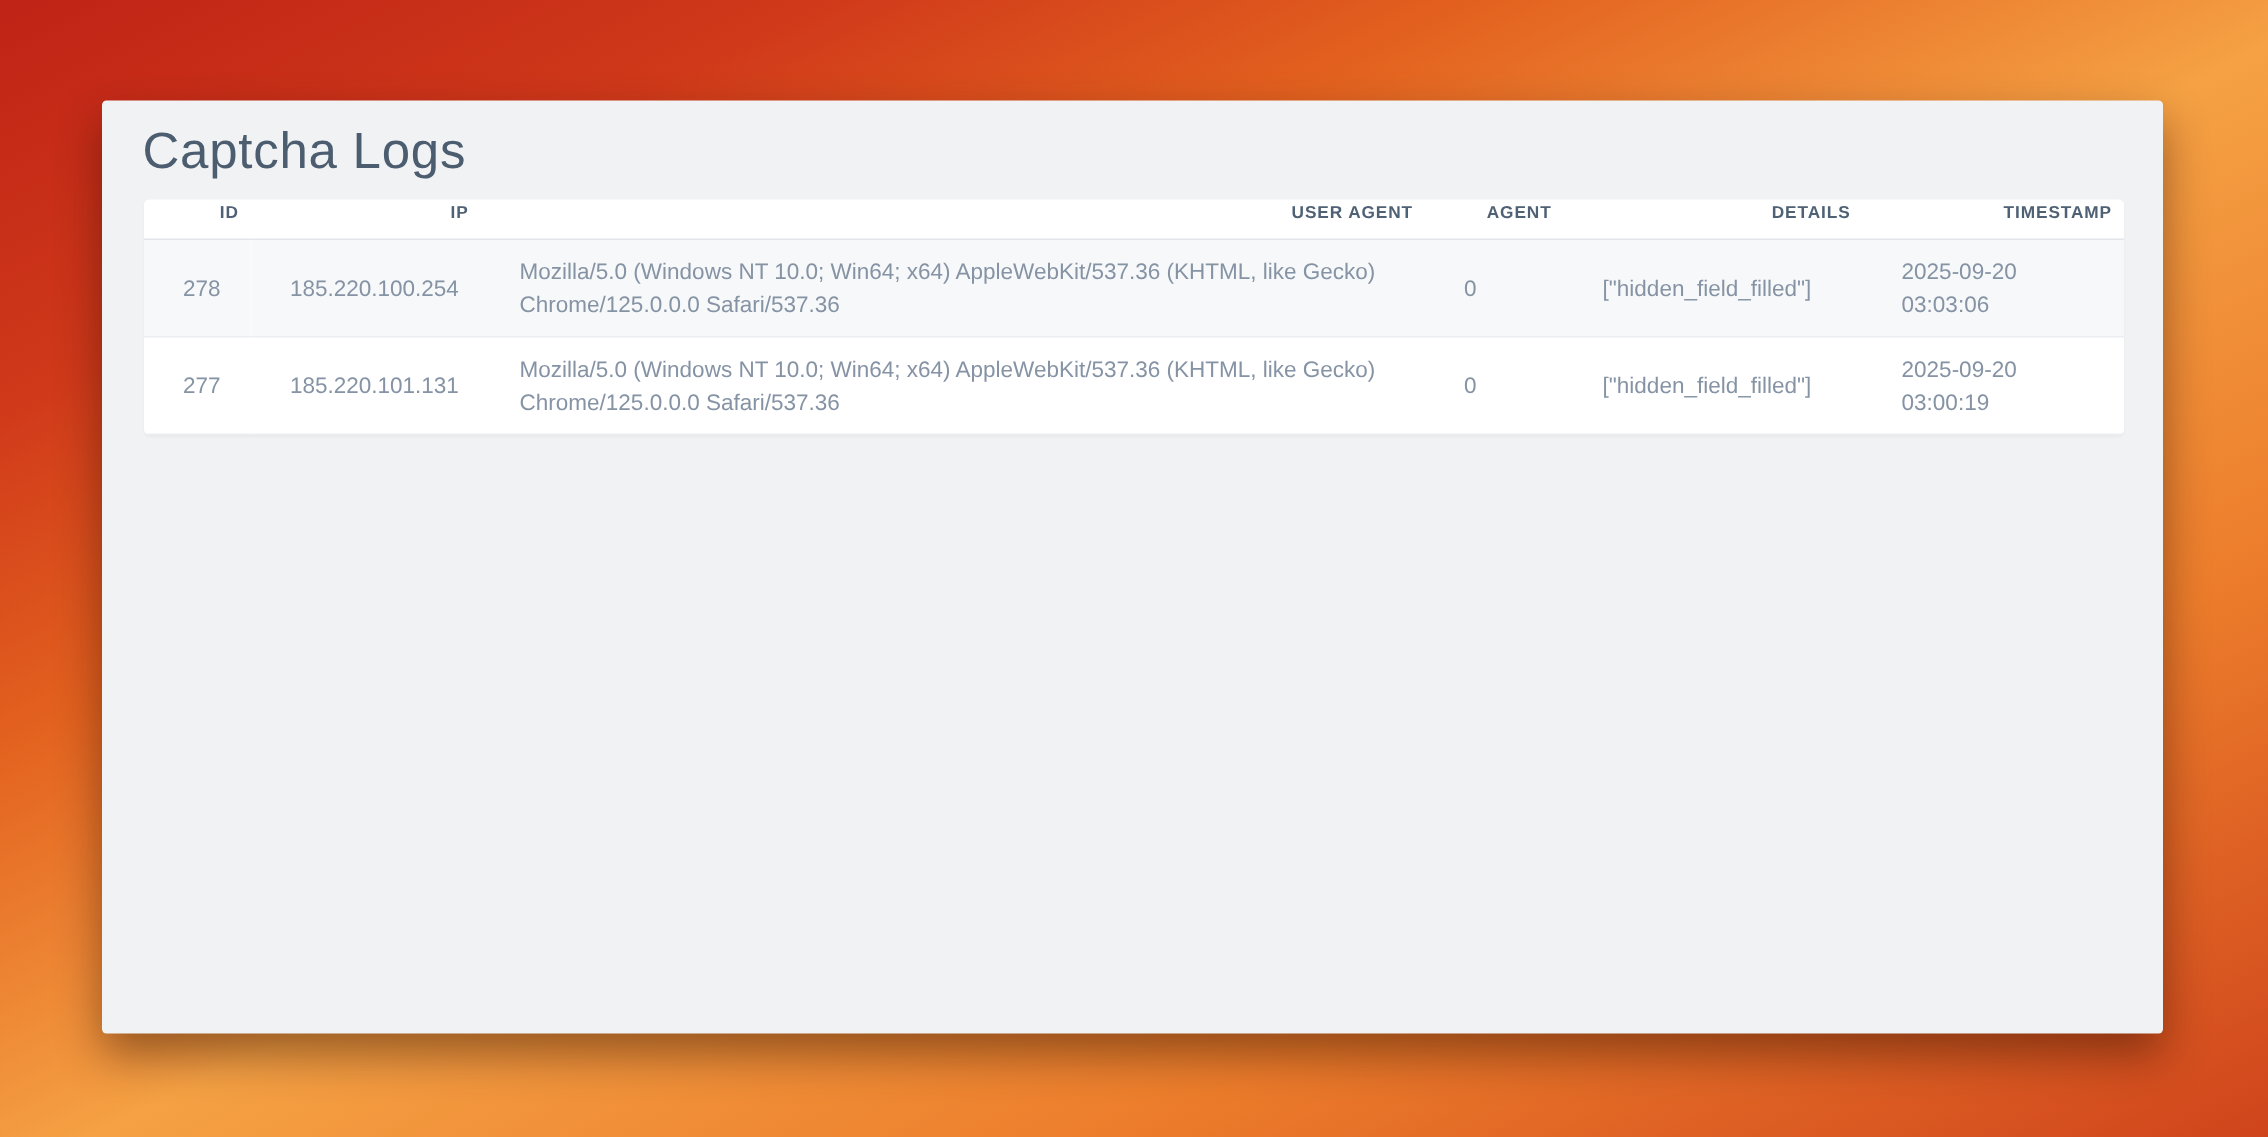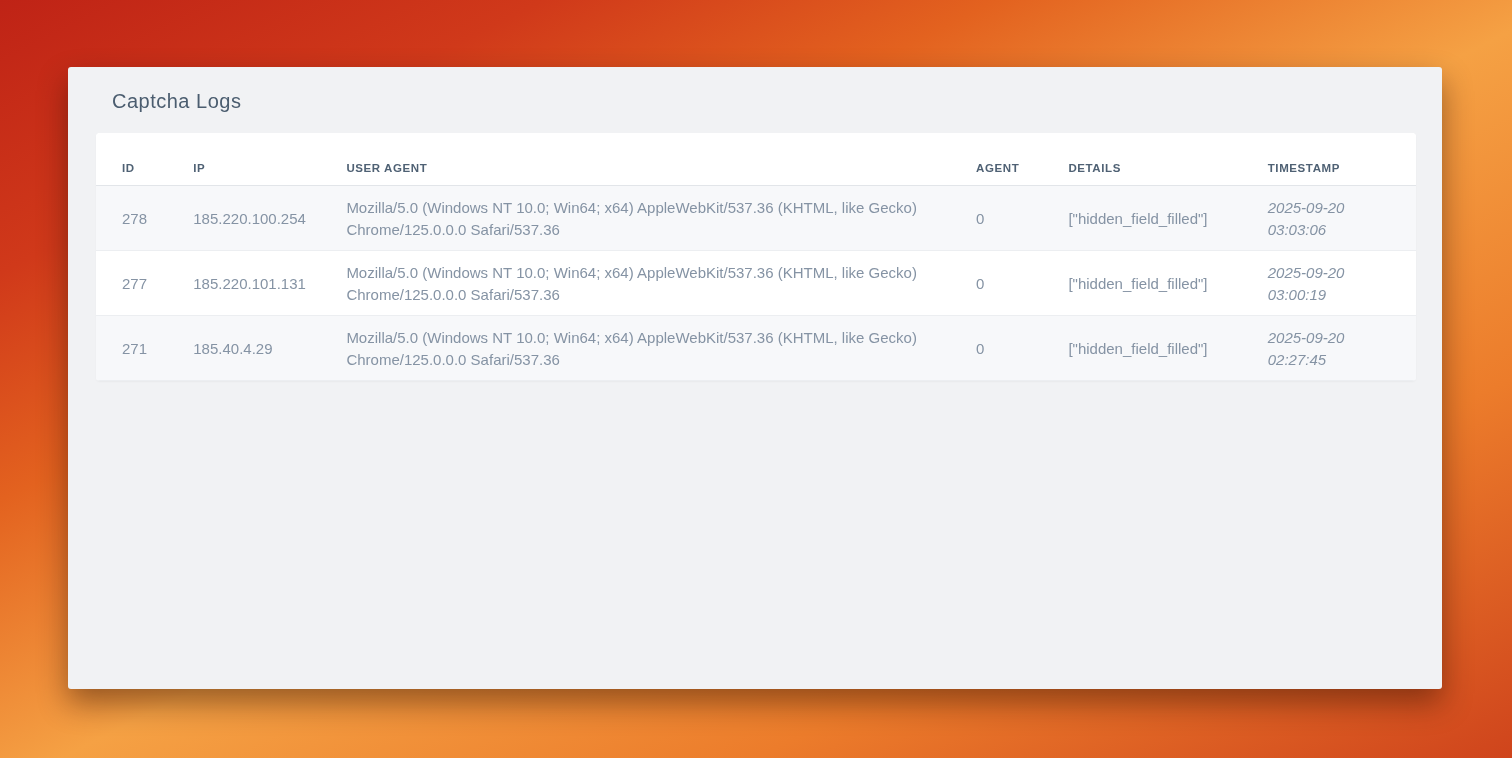--- a/index.html
+++ b/index.html
@@ -19,22 +19,22 @@
     width: 1374px;
     height: 622px;
     background: #f1f2f4;
     border-radius: 3px;
     box-shadow: 0 14px 30px rgba(40, 10, 0, 0.45);
     overflow: hidden;
     box-sizing: border-box;
     padding-top: 14px;
   }
   .page-title {
-    margin: 0 0 0 44px;
-    font-size: 20px;
+    margin: 0 0 0 27px;
+    font-size: 34px;
     line-height: 40px;
     font-weight: 500;
     letter-spacing: 0.5px;
     color: #4b5d6f;
   }
   .table-wrap {
     margin: 12px 26px 0 28px;
     background: #ffffff;
     border-radius: 4px;
     overflow: hidden;
@@ -46,42 +46,42 @@
     table-layout: fixed;
   }
   col.c-id        { width: 5.4%; }
   col.c-ip        { width: 11.6%; }
   col.c-ua        { width: 47.7%; }
   col.c-score     { width: 7.0%; }
   col.c-details   { width: 15.1%; }
   col.c-timestamp { width: 13.2%; }
   thead th {
     background: #ffffff;
-    text-align: left;
+    text-align: right;
     font-size: 11.5px;
     font-weight: 700;
     letter-spacing: 0.6px;
     color: #4f6174;
-    padding: 29px 8px 11px 26px;
+    padding: 3px 8px 11px 26px;
     border-bottom: 1px solid #e2e5e9;
     white-space: nowrap;
     overflow: hidden;
   }
   tbody td {
     font-size: 15px;
     line-height: 21.5px;
     color: #8593a4;
     padding: 11px 10px 10px 26px;
     border-bottom: 1px solid #eceef1;
     vertical-align: middle;
     overflow: hidden;
   }
   tbody tr:nth-child(odd) { background: #f7f8fa; }
   tbody tr:nth-child(even) { background: #ffffff; }
-  td.cell-timestamp { padding-right: 32px; font-style: italic; }
+  td.cell-timestamp { padding-right: 32px; }
   td.cell-ua { padding-right: 10px; }
 </style>
 </head>
 <body>
 
 <div class="card">
   <h1 class="page-title">Captcha Logs</h1>
 
   <div class="table-wrap">
     <table>
@@ -113,24 +113,16 @@
     <td class="cell-timestamp">2025-09-20 03:03:06</td>
   </tr>
           <tr>
     <td class="cell-id">277</td>
     <td class="cell-ip">185.220.101.131</td>
     <td class="cell-ua">Mozilla/5.0 (Windows NT 10.0; Win64; x64) AppleWebKit/537.36 (KHTML, like Gecko) Chrome/125.0.0.0 Safari/537.36</td>
     <td class="cell-score">0</td>
     <td class="cell-details">["hidden_field_filled"]</td>
     <td class="cell-timestamp">2025-09-20 03:00:19</td>
   </tr>
-          <tr>
-    <td class="cell-id">271</td>
-    <td class="cell-ip">185.40.4.29</td>
-    <td class="cell-ua">Mozilla/5.0 (Windows NT 10.0; Win64; x64) AppleWebKit/537.36 (KHTML, like Gecko) Chrome/125.0.0.0 Safari/537.36</td>
-    <td class="cell-score">0</td>
-    <td class="cell-details">["hidden_field_filled"]</td>
-    <td class="cell-timestamp">2025-09-20 02:27:45</td>
-  </tr>
         </tbody>
     </table>
   </div>
 </div>
 
 </body></html>

